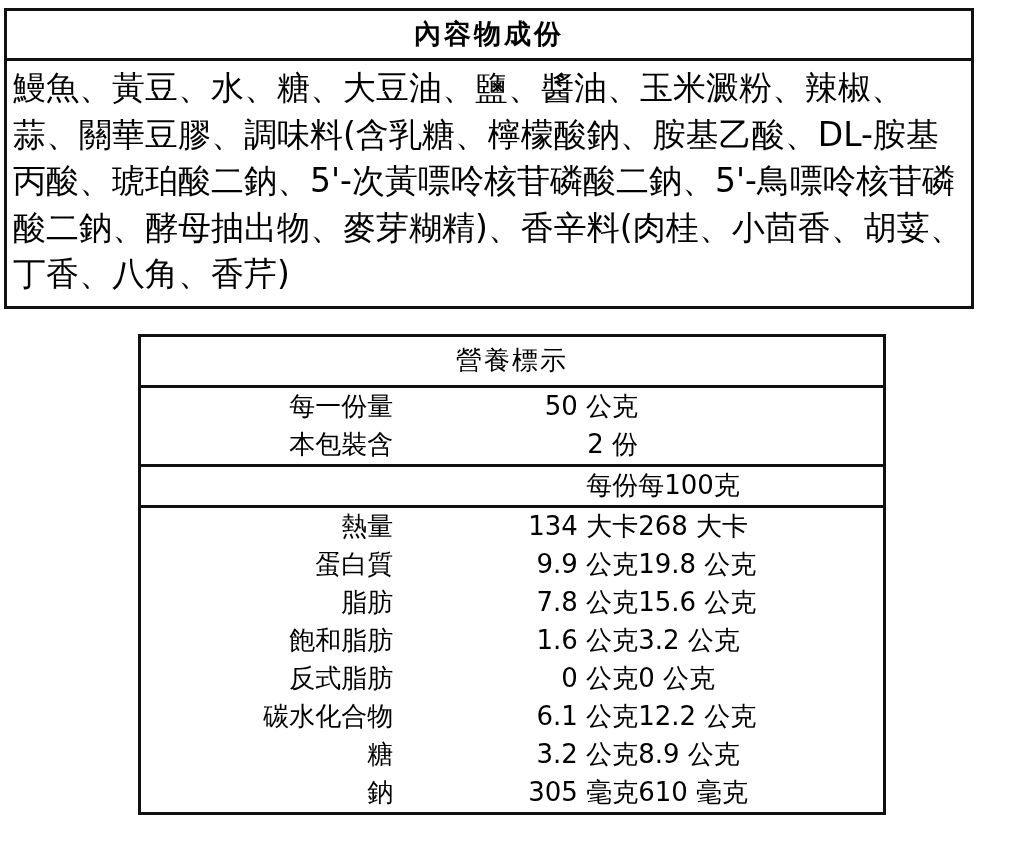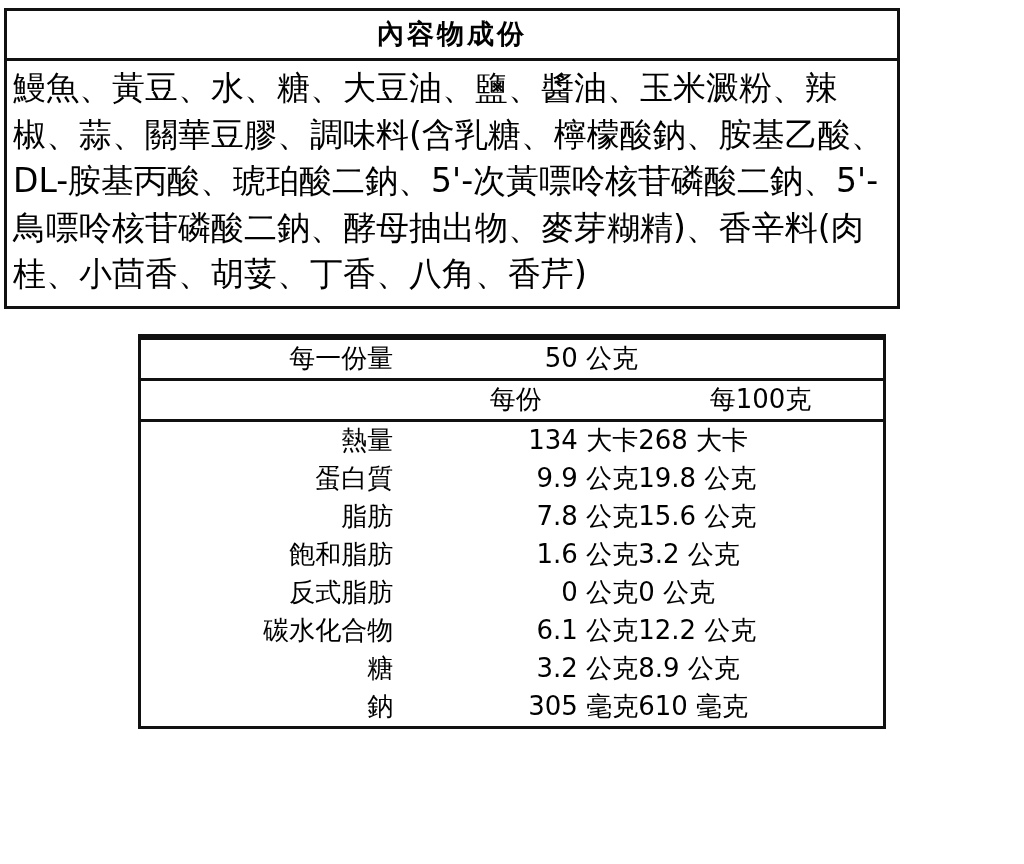--- a/index.html
+++ b/index.html
@@ -14,21 +14,21 @@
     color: #000000;
     position: relative;
     overflow: hidden;
   }
 
   
   .ingredients-panel {
     position: absolute;
     left: 4px;
     top: 8px;
-    width: 896px;
+    width: 970px;
     box-sizing: border-box;
     border: 3px solid #111;
   }
   .ingredients-title {
     text-align: center;
     font-size: 27px;
     font-weight: 700;
     letter-spacing: 3px;
     padding: 5px 0 6px;
     font-family: "DejaVu Serif", "Liberation Serif", serif;
@@ -88,42 +88,47 @@
     width: 33%;
     text-align: left;
   }
   .indent-1 {
     padding-left: 46px !important;
   }
   .indent-2 {
     padding-left: 62px !important;
   }
   .head-row td {
-    text-align: center;
     font-size: 26px;
     padding-bottom: 3px;
   }
 </style>
 </head>
 <body>
 
 <div class="ingredients-panel">
   <div class="ingredients-title">內容物成份</div>
   <div class="ingredients-rule"></div>
   <div class="ingredients-body">鰻魚、黃豆、水、糖、大豆油、鹽、醬油、玉米澱粉、辣椒、蒜、關華豆膠、調味料(含乳糖、檸檬酸鈉、胺基乙酸、DL-胺基丙酸、琥珀酸二鈉、5'-次黃嘌呤核苷磷酸二鈉、5'-鳥嘌呤核苷磷酸二鈉、酵母抽出物、麥芽糊精)、香辛料(肉桂、小茴香、胡荽、丁香、八角、香芹)</div>
 </div>
 
 <div class="nutrition-panel">
+  <div class="nutrition-title">營養標示</div>
   <div class="hr-thick"></div>
 
   <table class="nut">
     <tbody>
       <tr>
         <td class="col-label">每一份量</td>
         <td class="col-serving">50 公克</td>
+        <td class="col-hundred"></td>
+      </tr>
+      <tr>
+        <td class="col-label">本包裝含</td>
+        <td class="col-serving">2 份</td>
         <td class="col-hundred"></td>
       </tr>
     </tbody>
   </table>
 
   <div class="hr-thick"></div>
 
   <table class="nut">
     <tbody>
       <tr class="head-row">

